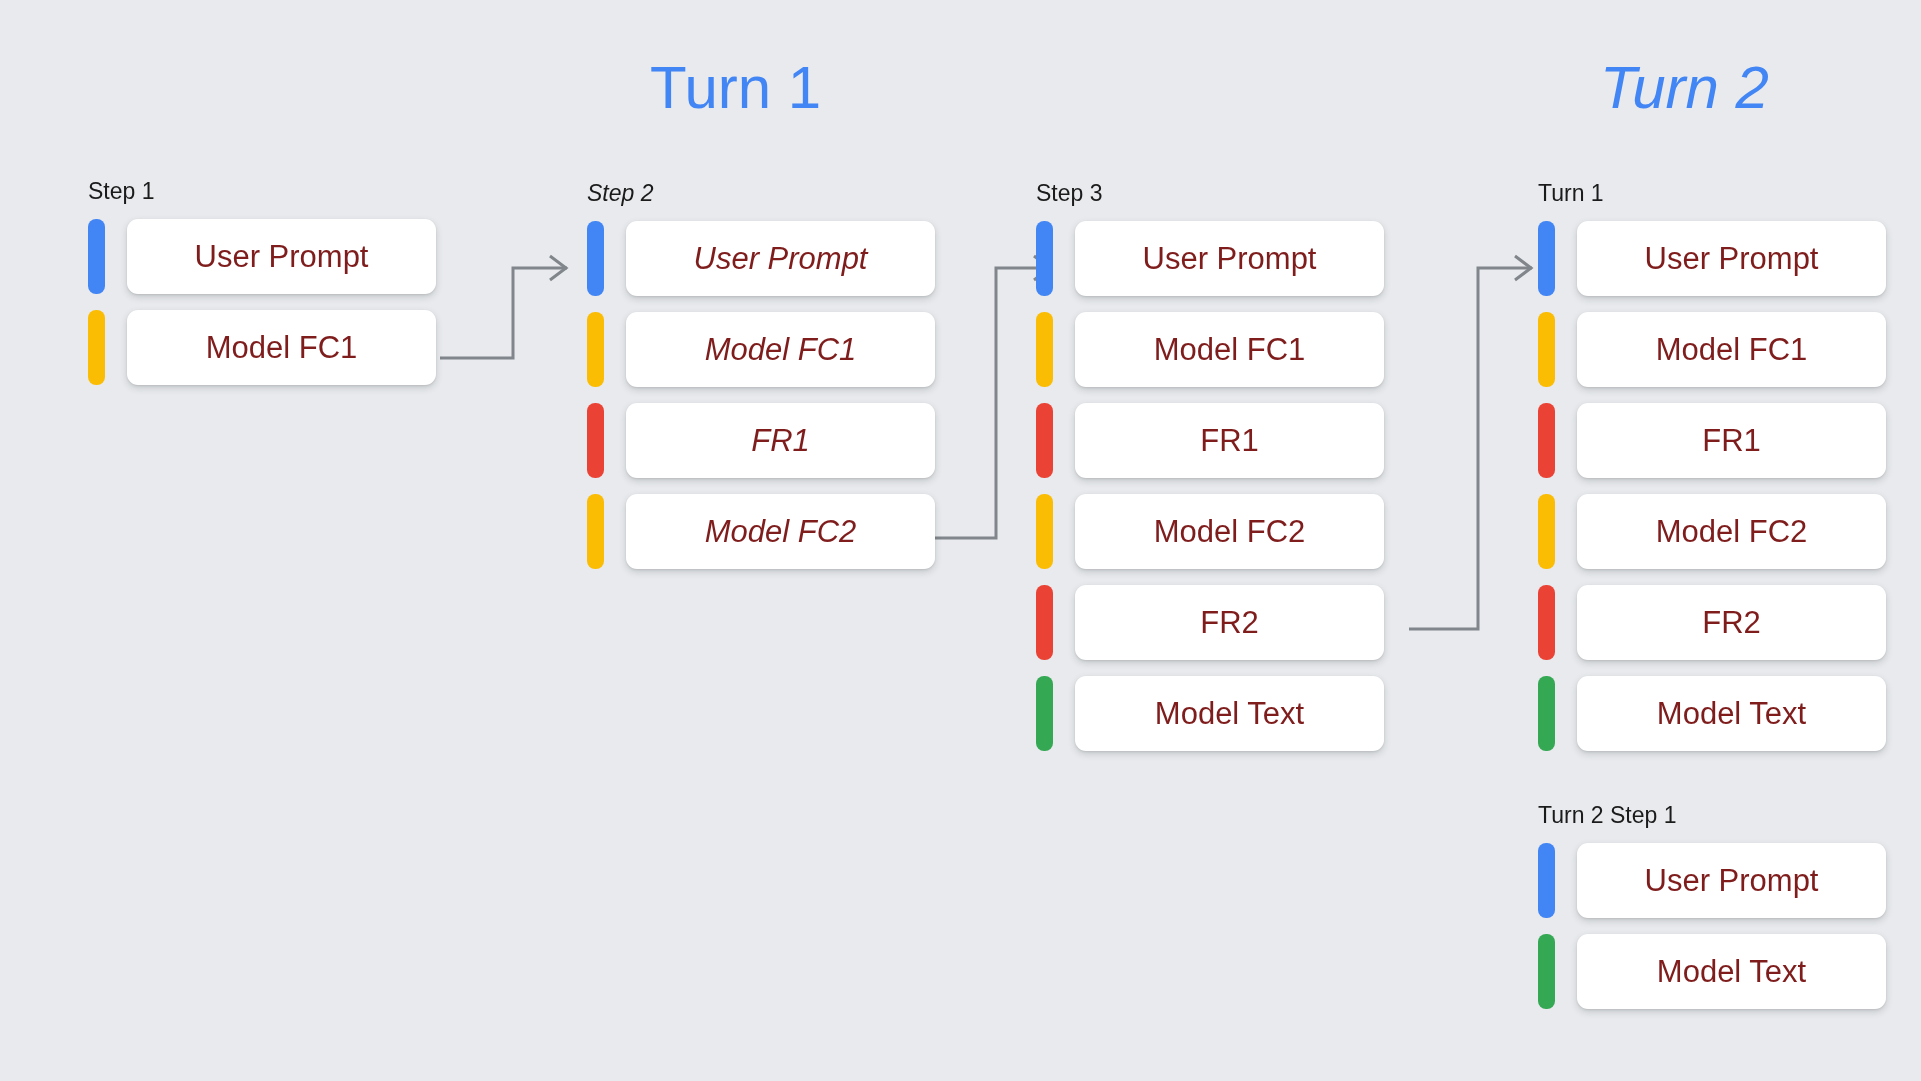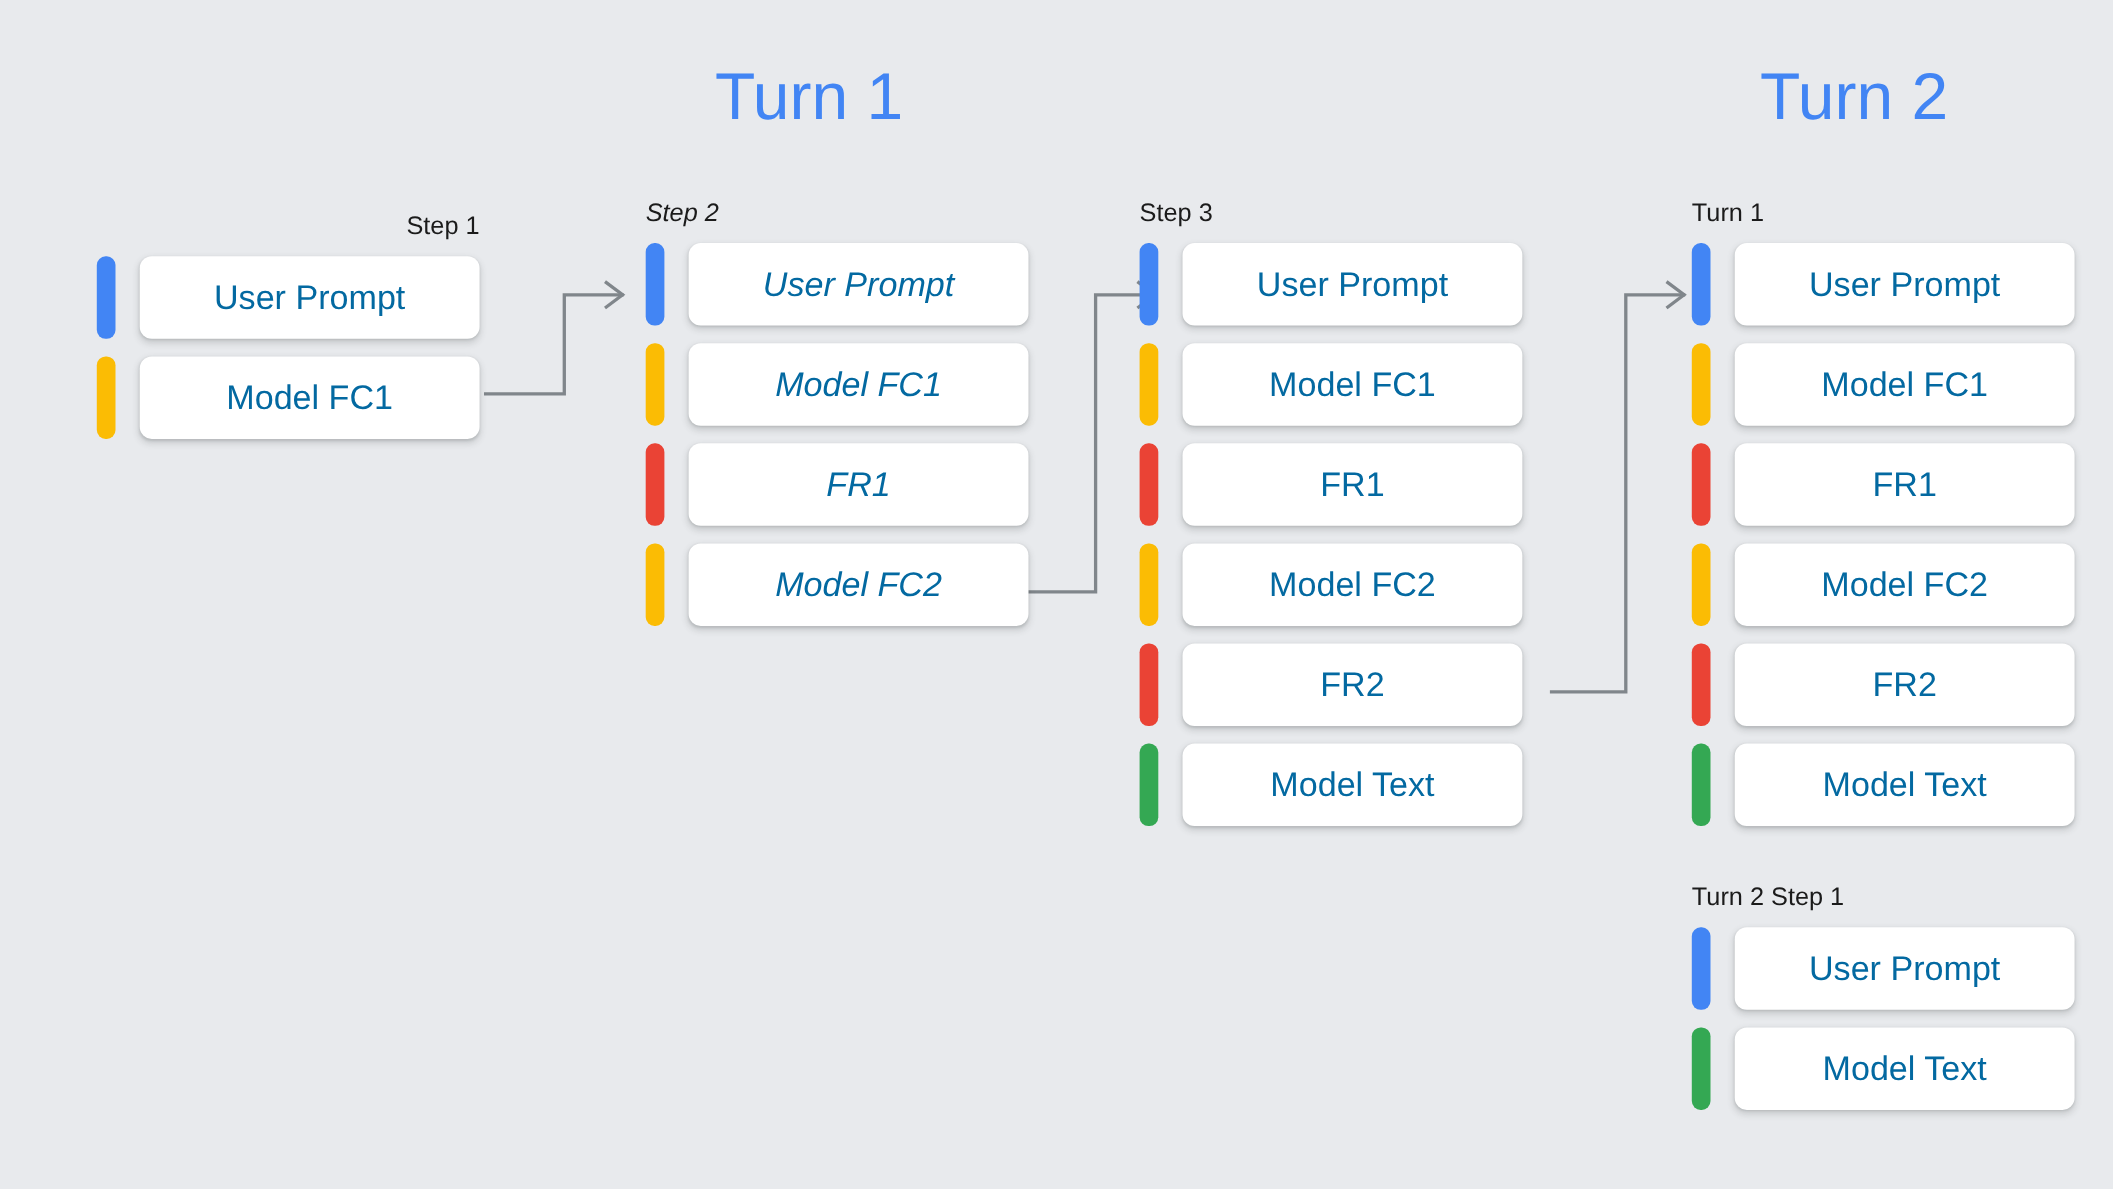--- a/index.html
+++ b/index.html
@@ -25,21 +25,21 @@
   .turn-heading {
     position: absolute;
     font-size: 60px;
     font-weight: 400;
     color: #4285F4;
     letter-spacing: 0px;
     white-space: nowrap;
     line-height: 1;
   }
   #turn-heading-1 { left: 650px; top: 58px; }
-  #turn-heading-2 { left: 1600px; top: 58px; }
+  #turn-heading-2 { left: 1600px; top: 58px; font-style: italic; }
 
   
   .column {
     position: absolute;
   }
   .column-label {
     font-size: 23px;
     font-weight: 400;
     color: #1b1b1b;
     line-height: 1;
@@ -73,26 +73,26 @@
   .card {
     flex: 1 1 auto;
     background: #FFFFFF;
     border-radius: 11px;
     box-shadow: 0 3px 7px rgba(60,64,67,0.20), 0 1px 2px rgba(60,64,67,0.12);
     display: flex;
     align-items: center;
     justify-content: center;
     font-size: 31px;
     font-weight: 400;
-    color: #0369a1;
+    color: #7f1d1d;
     white-space: nowrap;
   }
 
   
-  #col-step1     { left: 88px;   top: 194px; width: 348px; text-align: right; }
+  #col-step1     { left: 88px;   top: 180px; width: 348px; }
   #col-step2     { left: 587px;  top: 182px; width: 348px; font-style: italic; }
   #col-step3     { left: 1036px; top: 182px; width: 348px; }
   #col-turn2-a   { left: 1538px; top: 182px; width: 348px; }
   #col-turn2-b   { left: 1538px; top: 804px; width: 348px; }
 
   
   #connectors {
     position: absolute;
     left: 0;
     top: 0;

